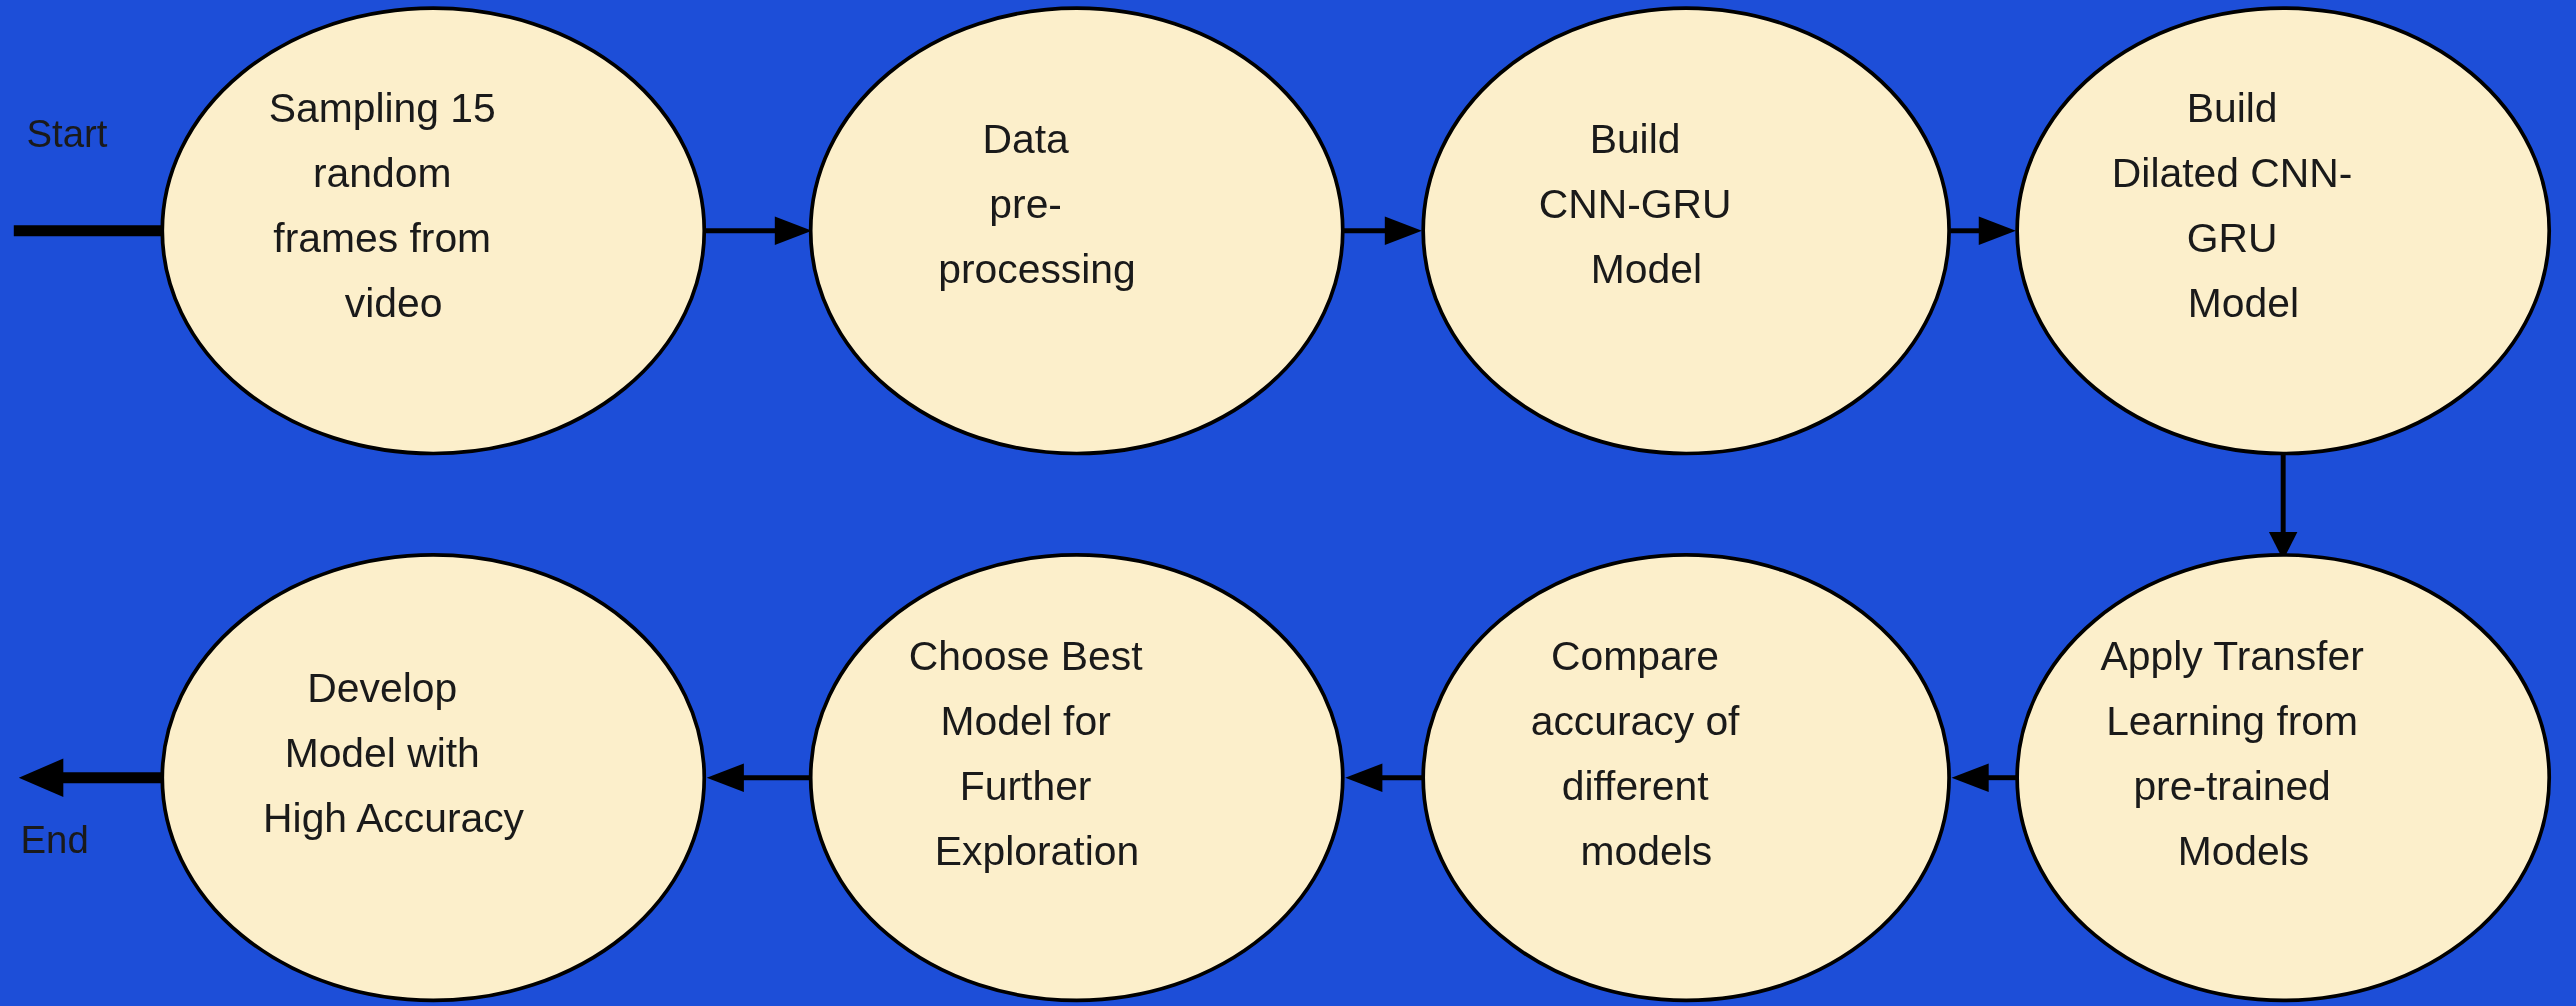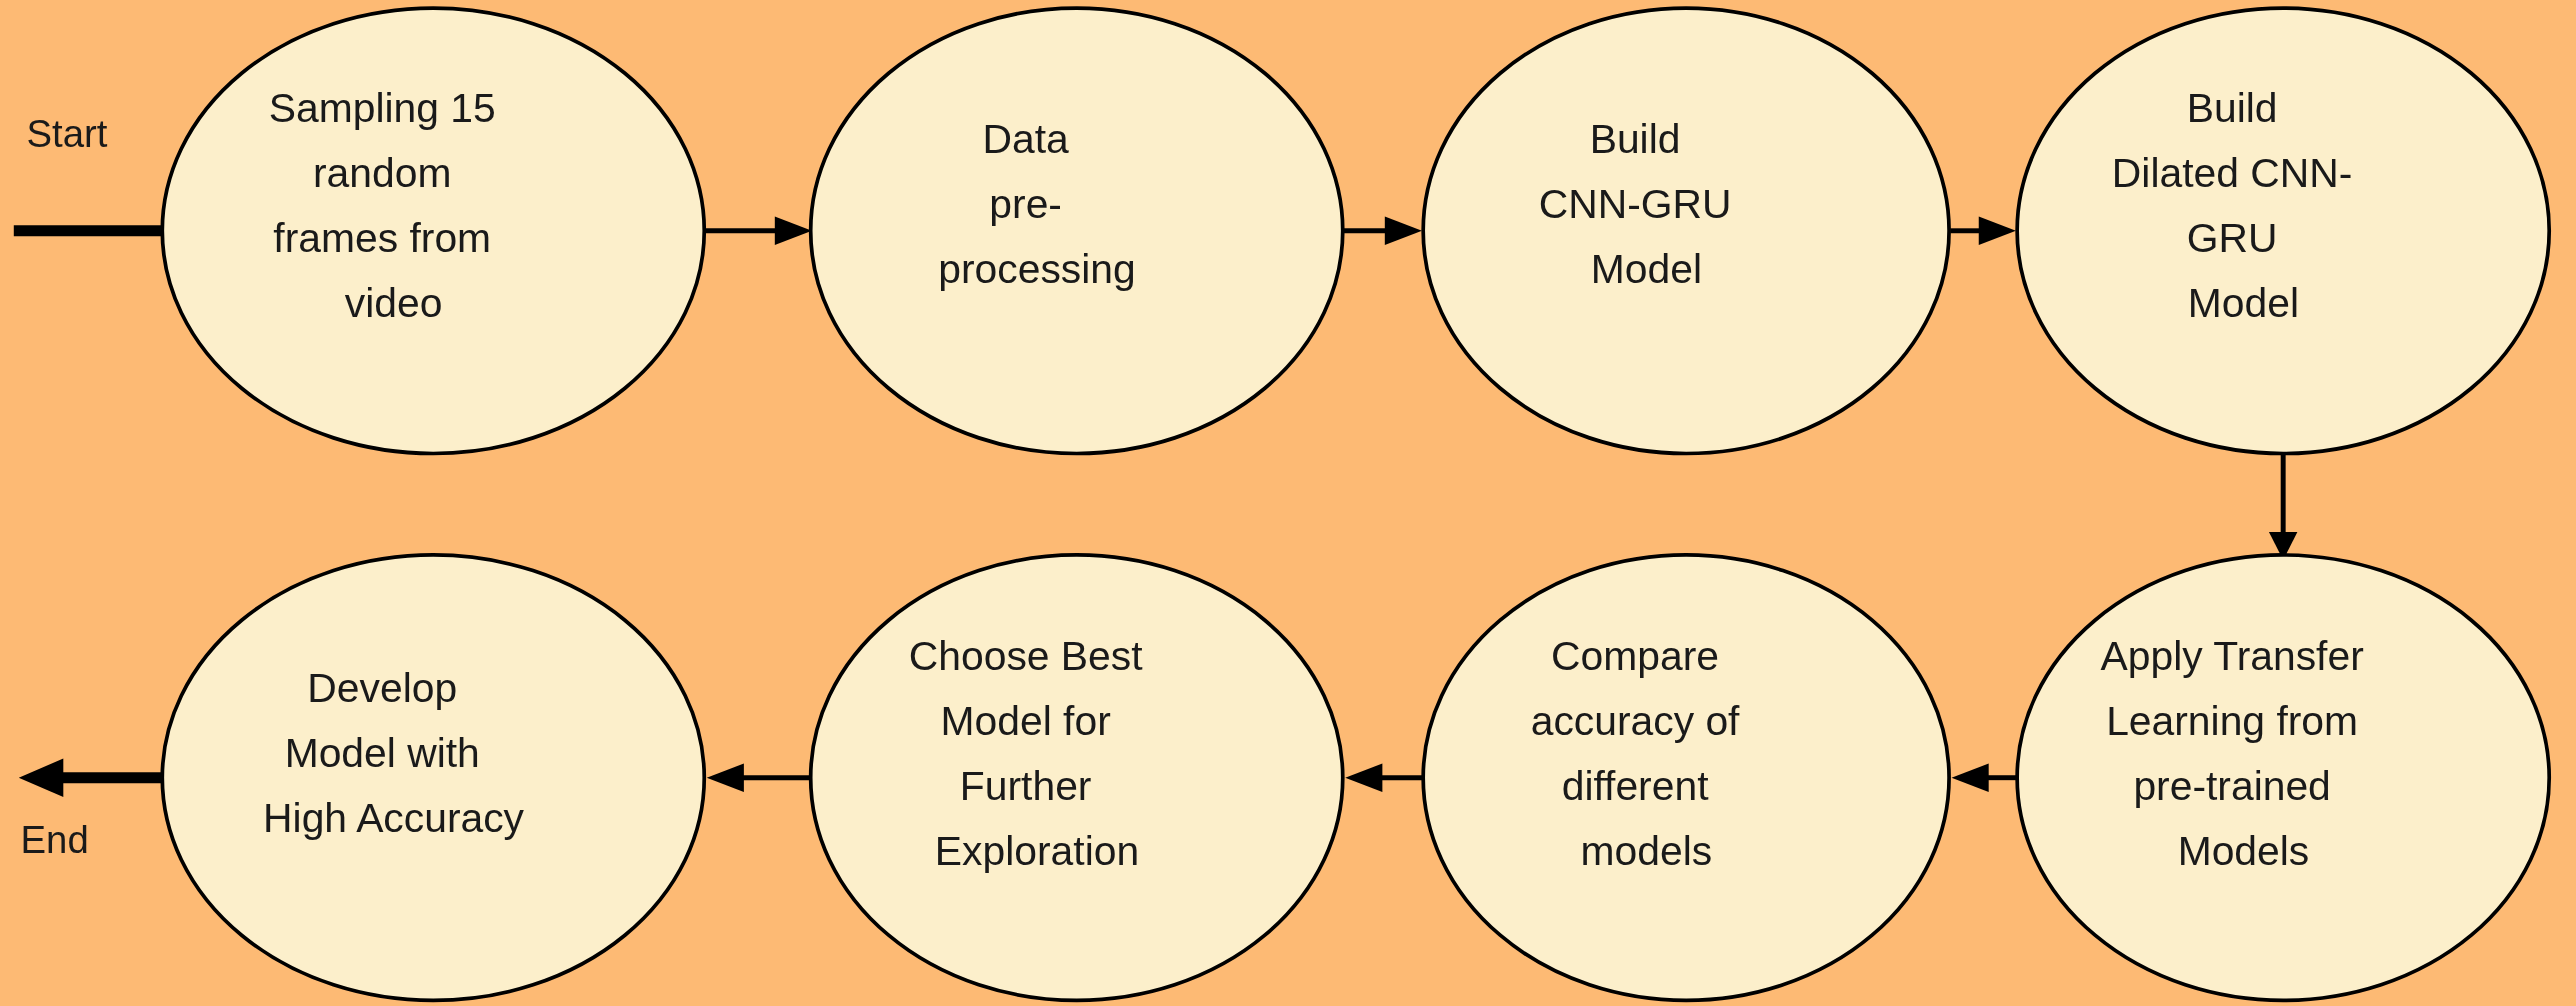--- a/index.html
+++ b/index.html
@@ -51,21 +51,21 @@
     fill: #1a1a1a;
     text-anchor: middle;
     dominant-baseline: middle;
     white-space: pre;
   }
   .arrowhead-fill { fill: #000000; }
 </style>
 </head>
 <body>
 
-<div id="flowchart-root" style="background: #fdba74;">
+<div id="flowchart-root" style="background: #1d4ed8;">
   <svg class="canvas" viewBox="0 0 4163 1626" xmlns="http://www.w3.org/2000/svg">
 
     <g>
       <line class="edge-line-thick" x1="22" y1="373" x2="262" y2="373"></line>
       <polygon class="arrowhead-fill" points="262,342 322,373 262,404"></polygon>
     </g>
 
     <g>
       <line class="edge-line" x1="1140" y1="373" x2="1255" y2="373"></line>
       <polygon class="arrowhead-fill" points="1252,350 1312,373 1252,396"></polygon>

